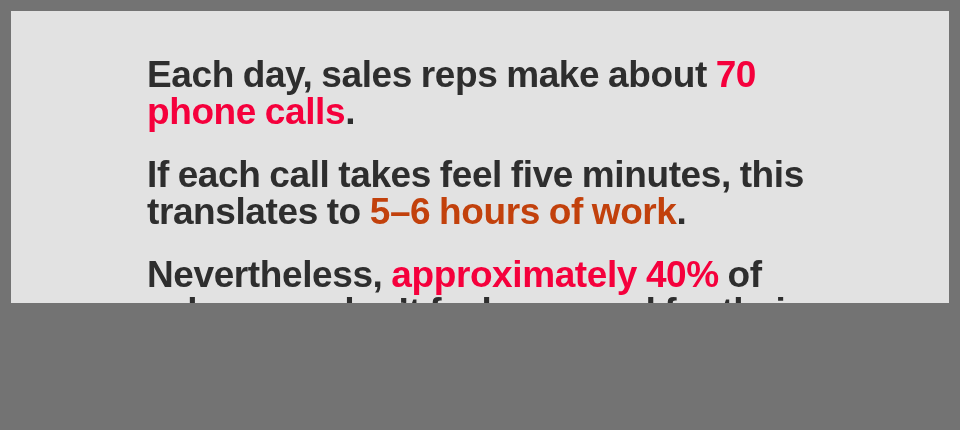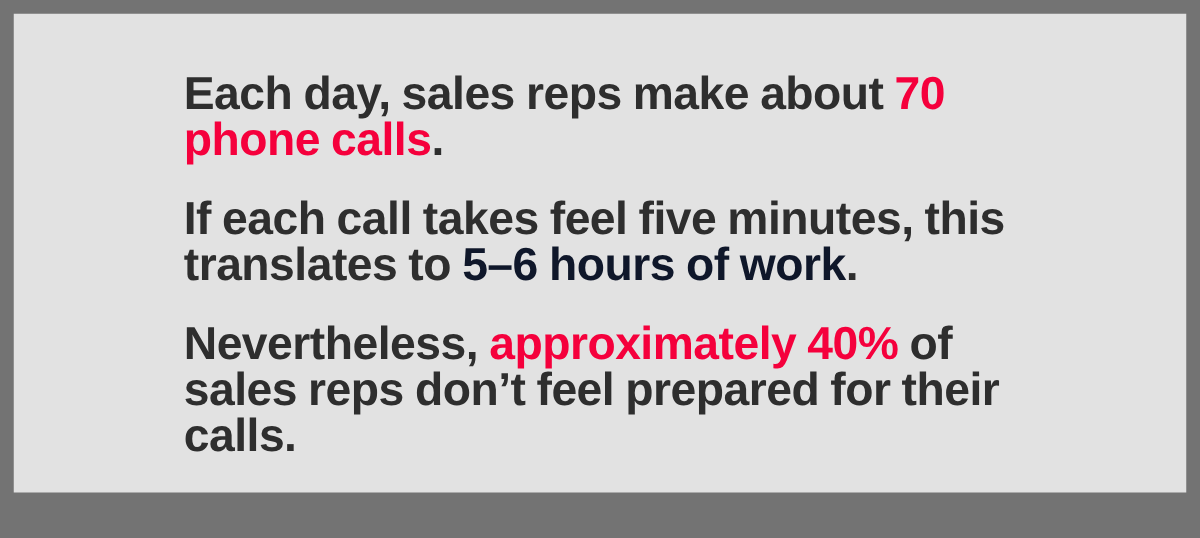--- a/index.html
+++ b/index.html
@@ -16,21 +16,21 @@
     background: #737373;
     overflow: hidden;
     font-family: "Liberation Sans", "DejaVu Sans", sans-serif;
   }
 
   #card-inner {
     position: absolute;
     left: 11px;
     top: 11px;
     width: 938px;
-    height: 383px;
+    height: 292px;
     box-sizing: border-box;
     background: #e2e2e2;
     overflow: hidden;
   }
 
   #statements-block {
     position: absolute;
     left: 136px;
     top: 45px;
     width: 700px;
@@ -60,17 +60,17 @@
     white-space: pre-wrap;
   }
 </style>
 </head>
 <body>
 
 <div id="infographic-card" style="background: rgb(115, 115, 115);">
   <div id="card-inner" style="background: rgb(226, 226, 226);">
     <div id="statements-block">
       <p class="statement" style="color: rgb(46, 46, 46);"><span class="seg">Each day, sales reps make about </span><span class="seg hl" style="color: rgb(245, 0, 60);">70 phone calls</span><span class="seg">.</span></p>
-      <p class="statement" style="color: rgb(46, 46, 46);"><span class="seg">If each call takes feel five minutes, this translates to </span><span class="seg hl" style="color: #0f172a;">5–6 hours of work</span><span class="seg">.</span></p>
+      <p class="statement" style="color: rgb(46, 46, 46);"><span class="seg">If each call takes feel five minutes, this translates to </span><span class="seg hl" style="color: #c2410c;">5–6 hours of work</span><span class="seg">.</span></p>
       <p class="statement" style="color: rgb(46, 46, 46);"><span class="seg">Nevertheless, </span><span class="seg hl" style="color: rgb(245, 0, 60);">approximately 40%</span><span class="seg"> of sales reps don’t feel prepared for their calls.</span></p>
     </div>
   </div>
 </div>
 
 </body></html>

